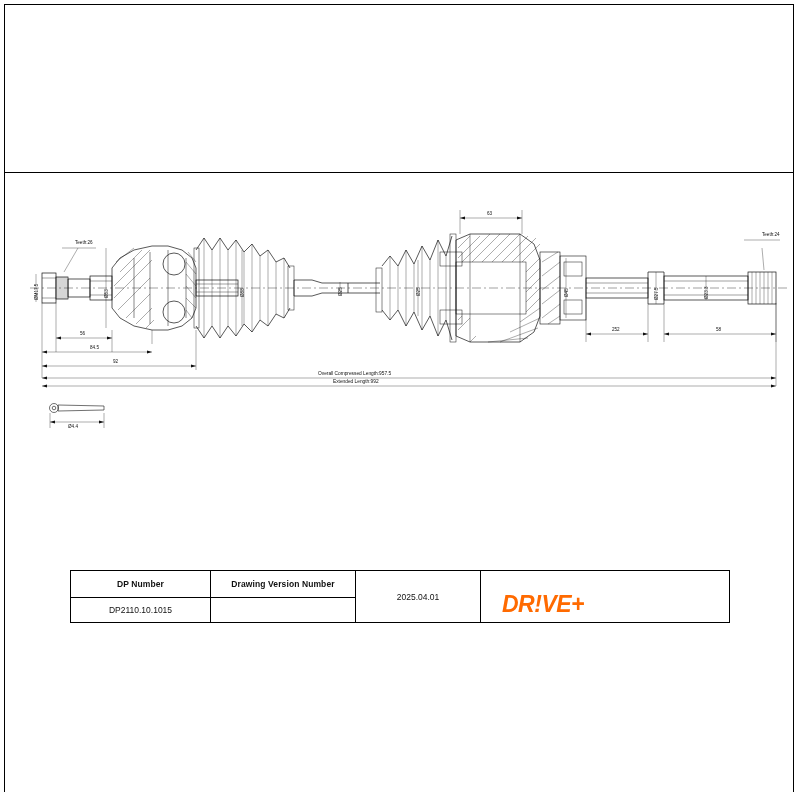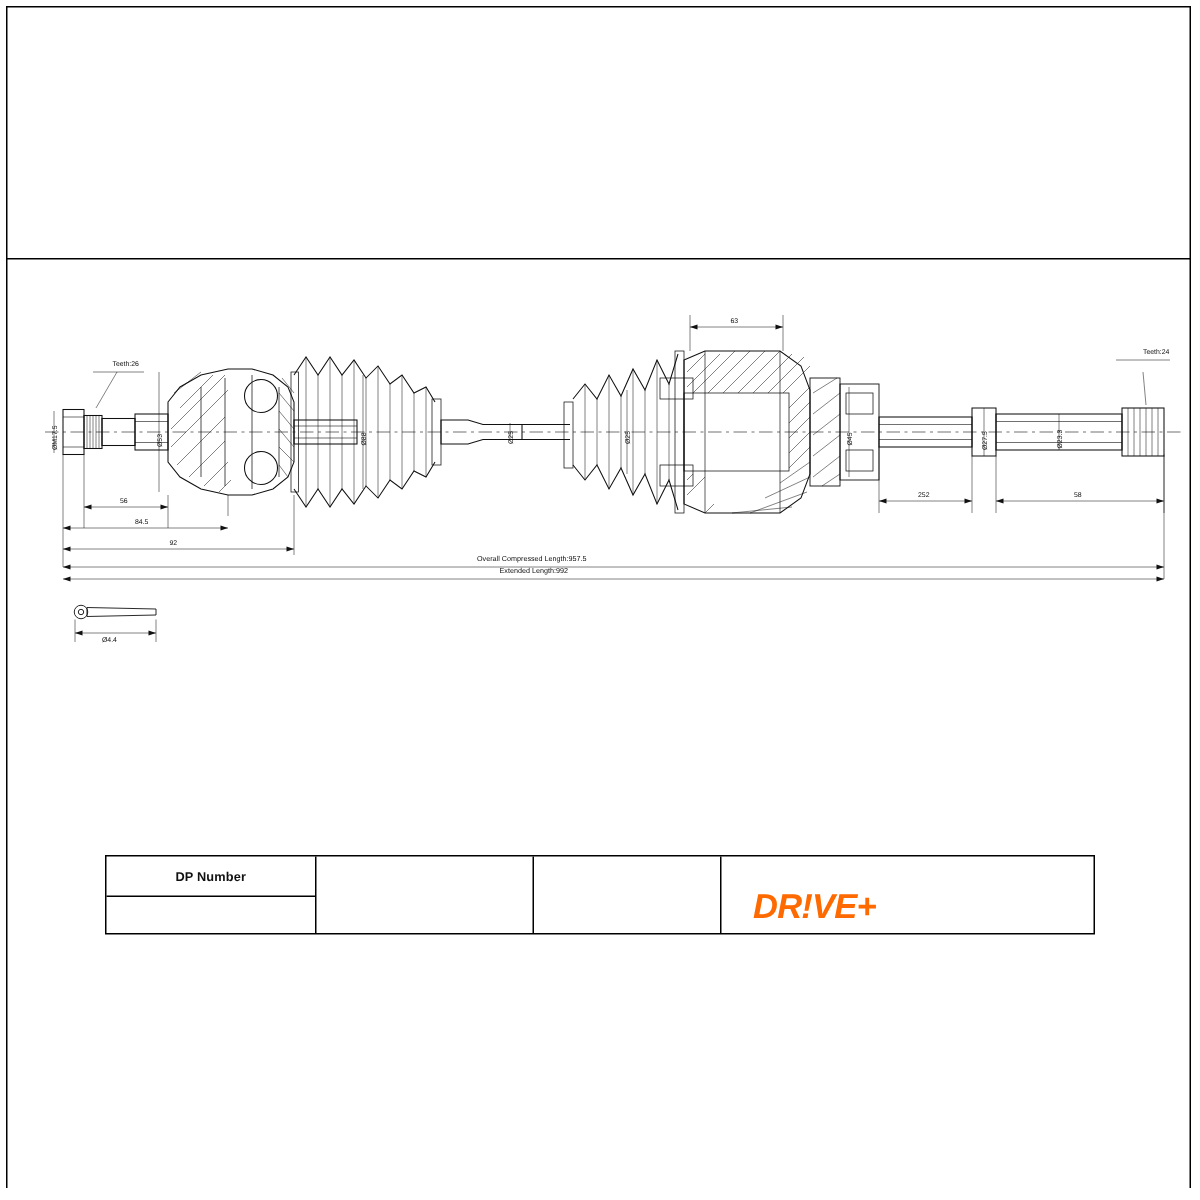--- a/index.html
+++ b/index.html
@@ -301,24 +301,27 @@
   <div class="lbl" style="left:612px;top:327px;">252</div>
   <div class="lbl" style="left:716px;top:327px;">58</div>
 
   <div class="lbl c" style="left:318px;top:371px;">Overall Compressed Length:957.5</div>
   <div class="lbl c" style="left:333px;top:379px;">Extended Length:992</div>
   <div class="lbl" style="left:68px;top:424px;">Ø4.4</div>
 
   <div class="titleblock">
     <div class="tb-col c1">
       <div class="tb-head">DP Number</div>
+      <div class="tb-val">DP2110.10.1015</div>
     </div>
     <div class="tb-col c3">
+      <div class="tb-head">Drawing Version Number</div>
     </div>
     <div class="tb-col c4">
+      <div class="tb-val">2025.04.01</div>
     </div>
     <div class="tb-col c5">
       <div class="logo">
         <span class="logo-text" style="color: rgb(255, 106, 0); margin-top: 16px;">DR!VE+</span>
       </div>
     </div>
   </div>
 
 </div>
 

